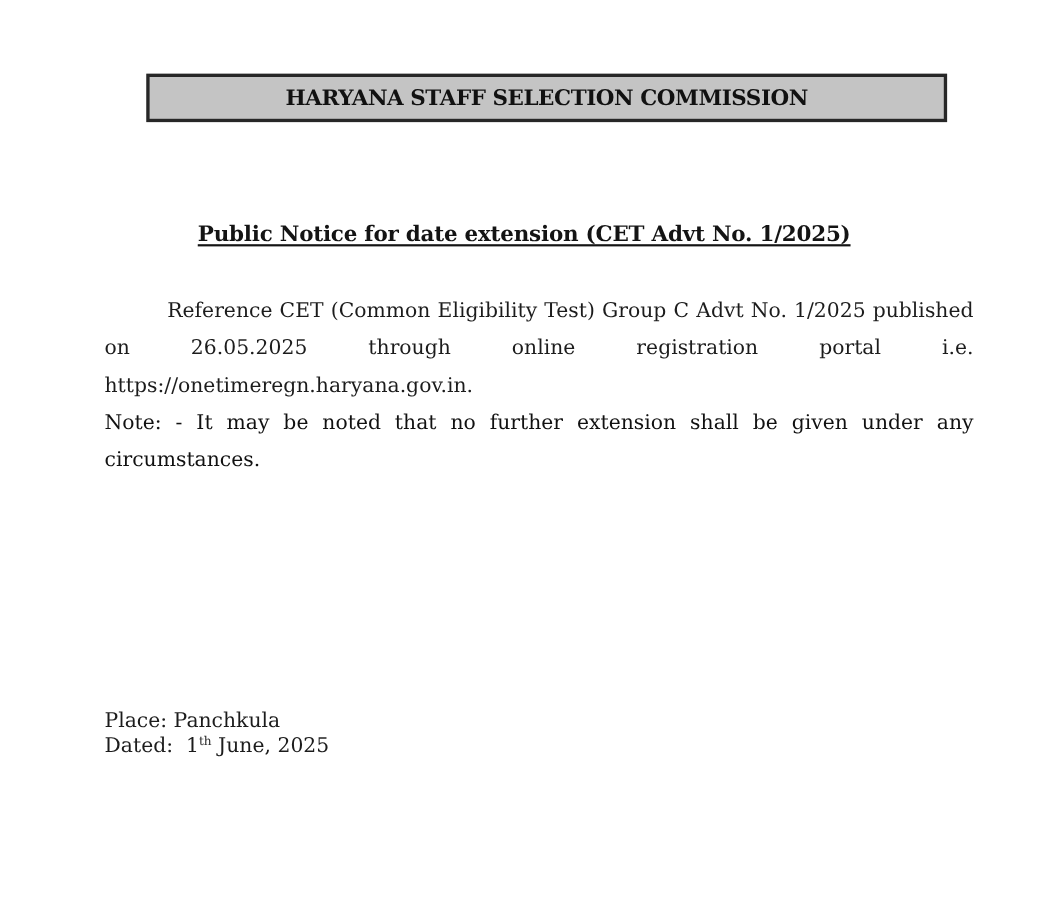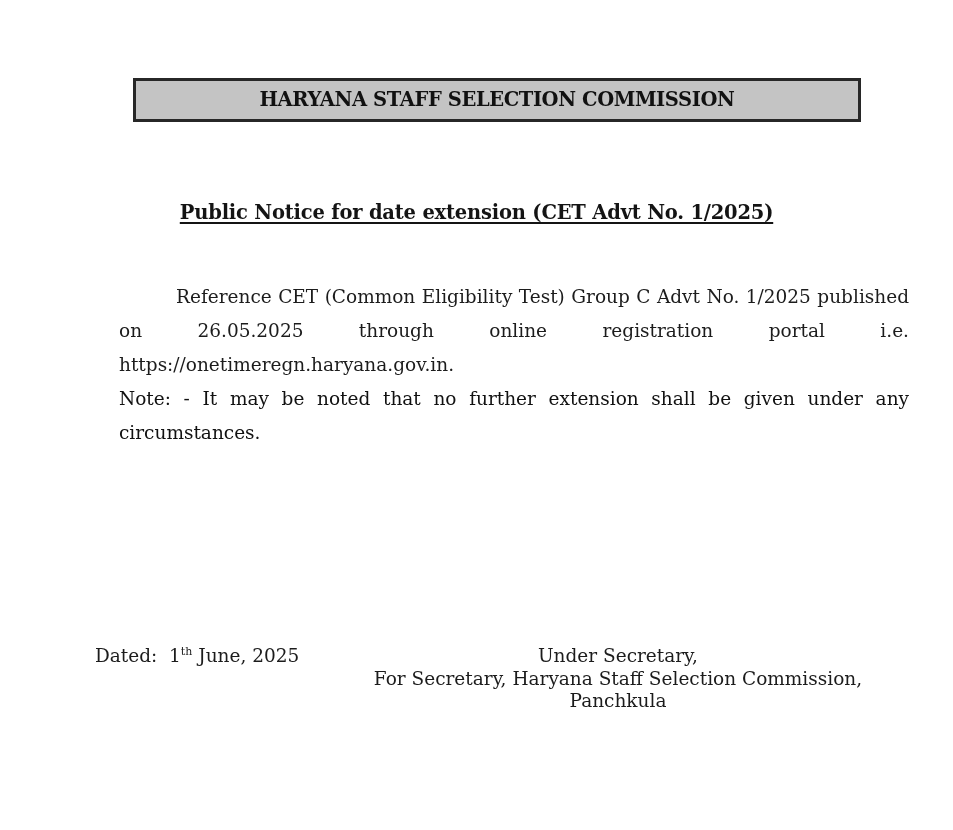--- a/index.html
+++ b/index.html
@@ -13,21 +13,21 @@
     height: 830px;
     background: #ffffff;
     font-family: "DejaVu Serif", "Liberation Serif", serif;
     color: #1c1c1c;
     overflow: hidden;
   }
 
   
   .letterhead {
     position: absolute;
-    top: 78px;
+    top: 67px;
     left: 133px;
     width: 728px;
     box-sizing: border-box;
     background: #c4c4c4;
     border: 3px solid #272727;
     text-align: center;
     padding: 6px 8px 7px 8px;
   }
   .letterhead .lh-line {
     font-weight: 700;
@@ -57,24 +57,23 @@
     letter-spacing: -0.2px;
     color: #141414;
     text-decoration: underline;
     text-decoration-thickness: 2px;
     text-underline-offset: 3px;
   }
 
   
   .body-text {
     position: absolute;
-    top: 280px;
+    top: 266px;
     left: 95px;
     width: 790px;
-    margin-left: 24px;
   }
   .body-text p {
     margin: 0;
     font-size: 18.5px;
     line-height: 34px;
     text-align: justify;
     color: #1c1c1c;
   }
   .body-text p.indented {
     text-indent: 57px;
@@ -126,22 +125,18 @@
     <span>Public Notice for date extension (CET Advt No. 1/2025)</span>
   </div>
 
   <div class="body-text">
     <p class="indented">Reference CET (Common Eligibility Test) Group C Advt No. 1/2025 published on 26.05.2025 through online registration portal i.e. https://onetimeregn.haryana.gov.in.</p>
     <p class="note">Note: - It may be noted that no further extension shall be given under any circumstances.</p>
   </div>
 
   <div class="footer">
     <div class="left-block">
+      <div class="f-line">Place: Panchkula</div>
       <div class="f-line"><span>Dated:  1</span><sup class="sup-th">th</sup><span> June, 2025</span></div>
-    </div>
-    <div class="right-block">
-      <div class="f-line">Under Secretary,</div>
-      <div class="f-line">For Secretary, Haryana Staff Selection Commission,</div>
-      <div class="f-line">Panchkula</div>
     </div>
   </div>
 
 </div>
 
 </body></html>

